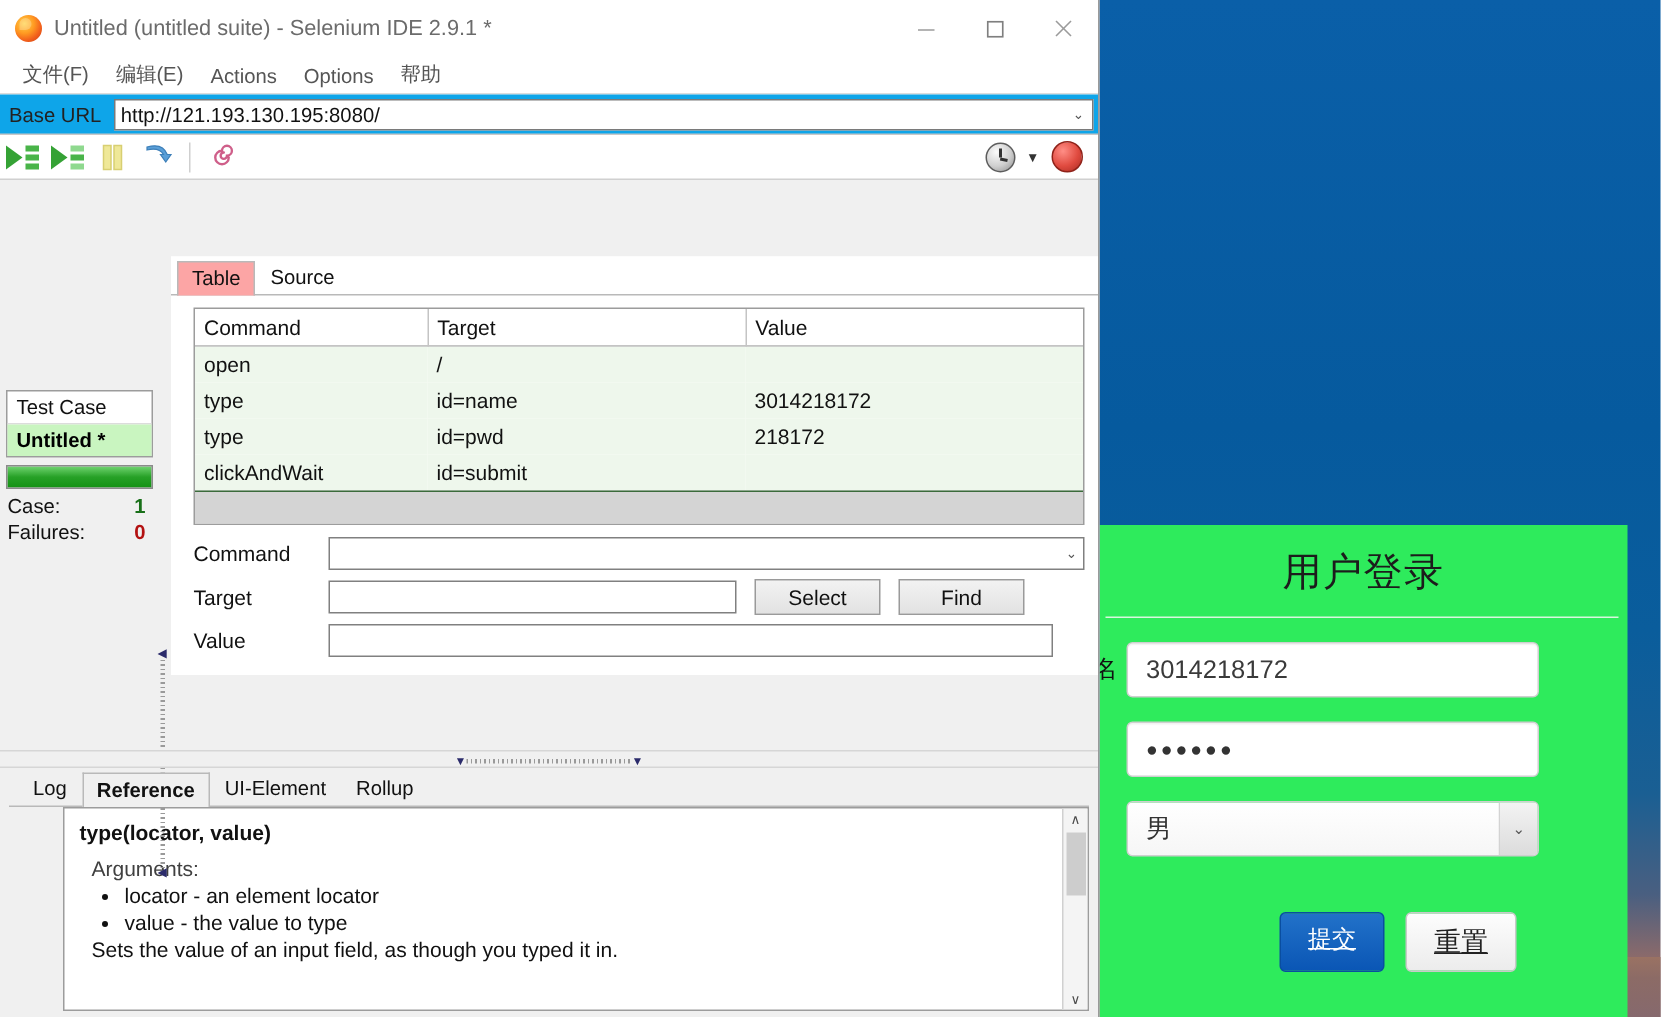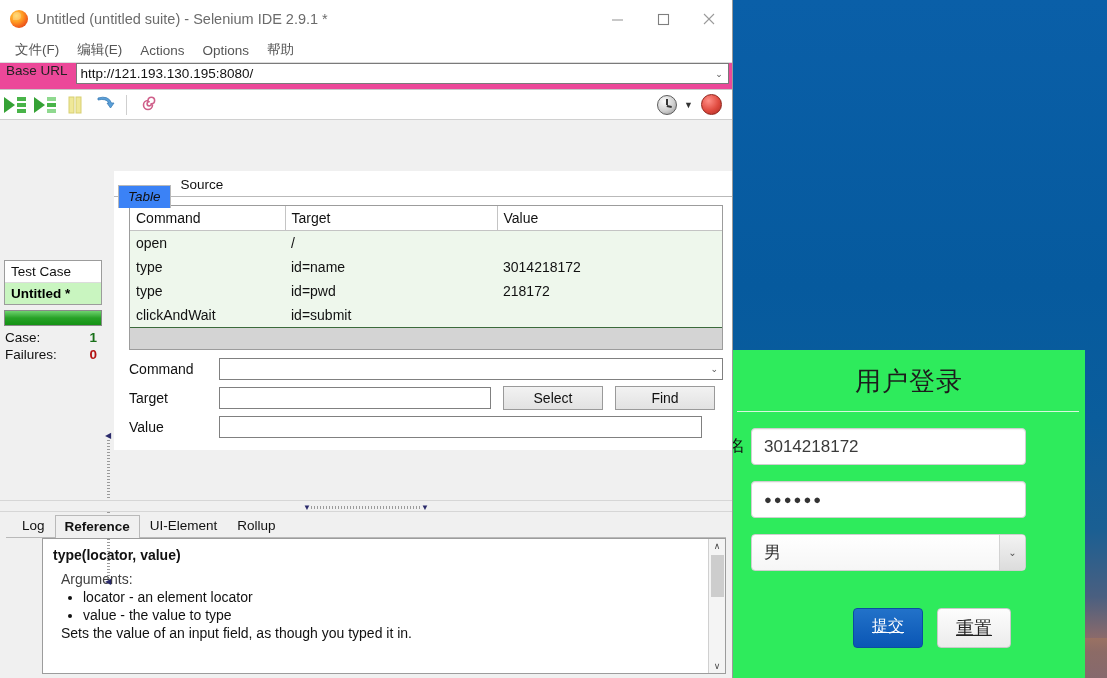--- a/index.html
+++ b/index.html
@@ -159,22 +159,22 @@
   }
   .menu-item {
     font-size: 13.5px; color: #555;
     padding: 2px 9px;
     white-space: nowrap;
     cursor: default;
   }
 
   
   #urlbar {
-    height: 27px; background: #ec4899;
-    display: flex; align-items: flex-start;
+    height: 27px; background: #0ea5e9;
+    display: flex; align-items: center;
     border-bottom: 1px solid #c8c8c8;
     flex: 0 0 auto;
   }
   #urlbar-label { font-size: 13.5px; color: #222; padding: 0 8px 0 6px; white-space: nowrap; }
   #url-combo {
     flex: 1 1 auto; height: 21px; margin-right: 3px;
     border: 1px solid #7a7a7a; background: #fff;
     display: flex; align-items: center;
     font-size: 13.5px; color: #111;
     padding-left: 4px;
@@ -278,22 +278,22 @@
     display: flex; align-items: flex-end; height: 26px;
     border-bottom: 1px solid #b9b9b9; background: #fff;
     padding-left: 4px; flex: 0 0 auto;
   }
   .tab {
     font-size: 13.5px; color: #111; padding: 3px 9px 4px 9px;
     border: 1px solid transparent; border-bottom: none;
     cursor: default;
   }
   .tab.active {
-    background: #3b82f6; border-color: #b9b9b9;
-    position: relative; top: 12px; font-style: italic;
+    background: #fca5a5; border-color: #b9b9b9;
+    position: relative; top: 1px;
   }
   #table-area { flex: 1 1 auto; padding: 8px 9px 0 15px; min-height: 0; display: flex; flex-direction: column; }
   #cmd-table {
     border: 1px solid #9c9c9c; background: #fff;
     flex: 1 1 auto; display: flex; flex-direction: column;
     min-height: 0;
   }
   table.grid { border-collapse: collapse; width: 100%; table-layout: fixed; }
   table.grid th {
     text-align: left; font-weight: normal; font-size: 14px; color: #111;
@@ -315,21 +315,21 @@
   .cf-combo {
     flex: 1 1 auto; height: 22px; border: 1px solid #808080; background: #fff;
     display: flex; align-items: center; justify-content: flex-end;
     padding-right: 4px; color: #555; font-size: 9px;
   }
   .cf-input {
     width: 272px; height: 22px; border: 1px solid #808080; background: #fff;
   }
   .cf-input.wide { width: 483px; }
   .cf-btn {
-    width: 100px; height: 24px; margin-left: 12px;
+    width: 84px; height: 24px; margin-left: 12px;
     background: linear-gradient(180deg,#f2f2f2 0%,#e2e2e2 100%);
     border: 1px solid #9a9a9a;
     font-size: 14px; color: #111;
     display: flex; align-items: center; justify-content: center;
     cursor: pointer;
   }
 
   
   #hsplit {
     height: 12px; flex: 0 0 auto; position: relative;

